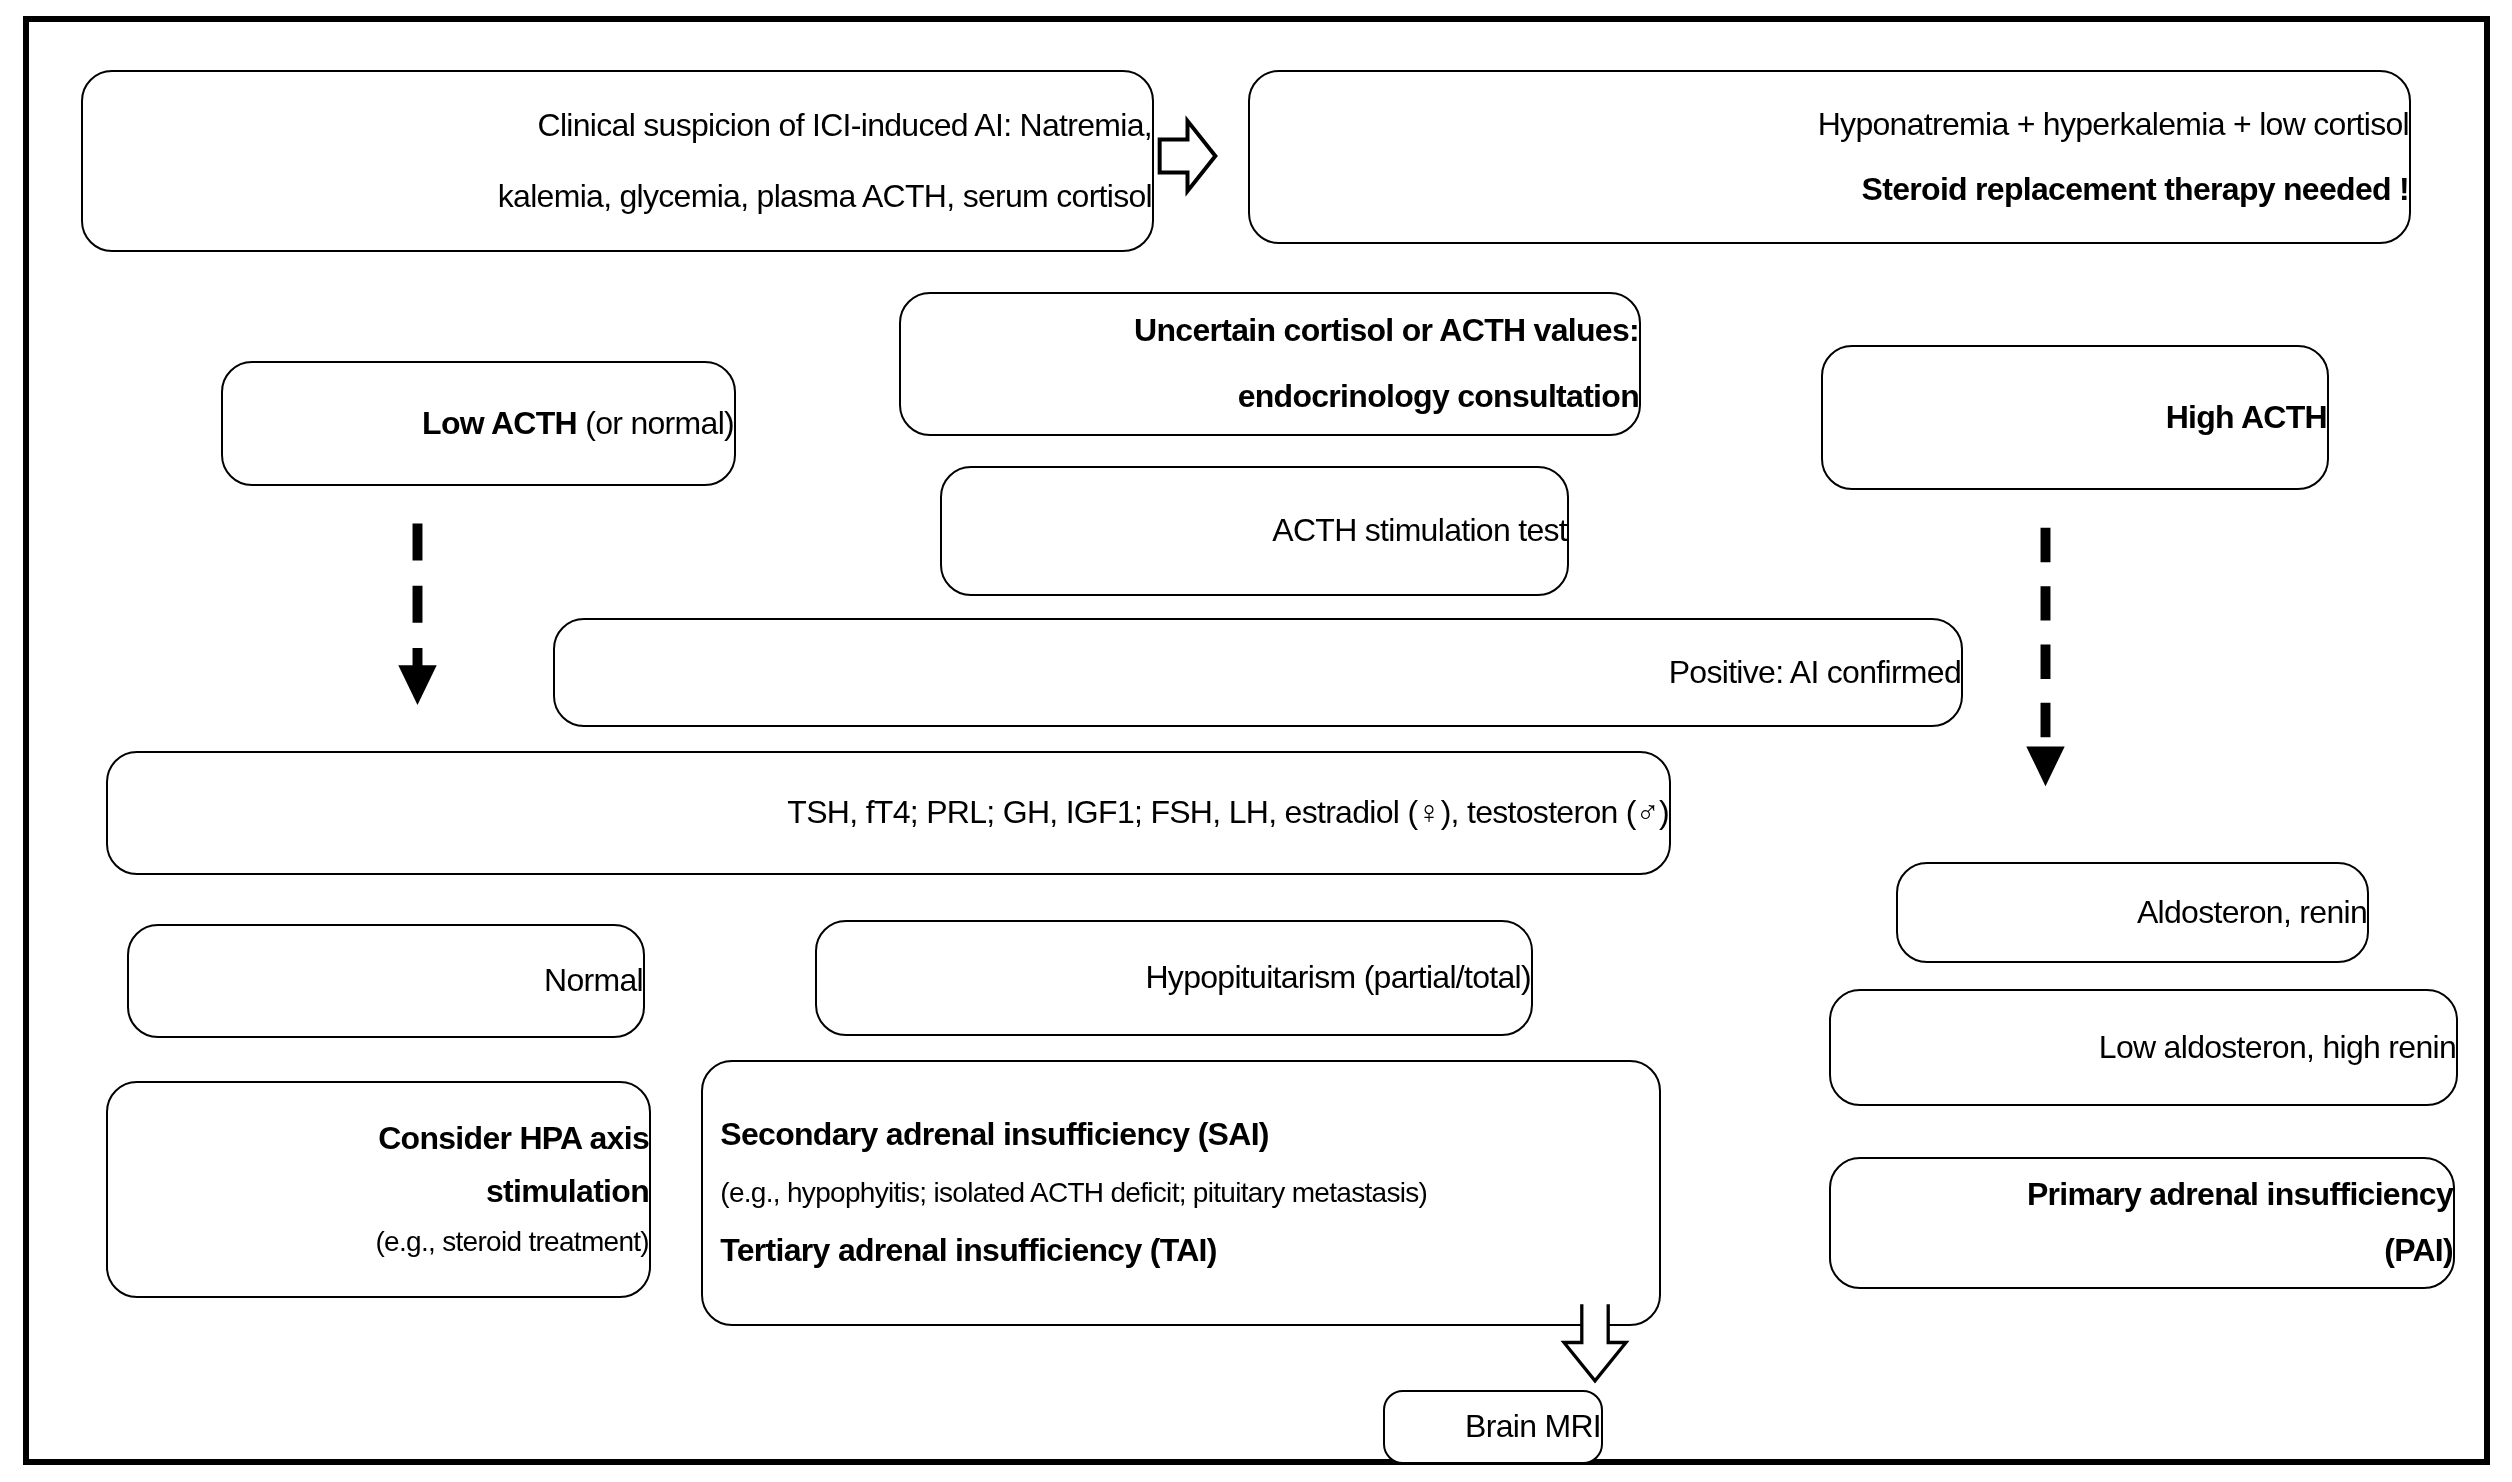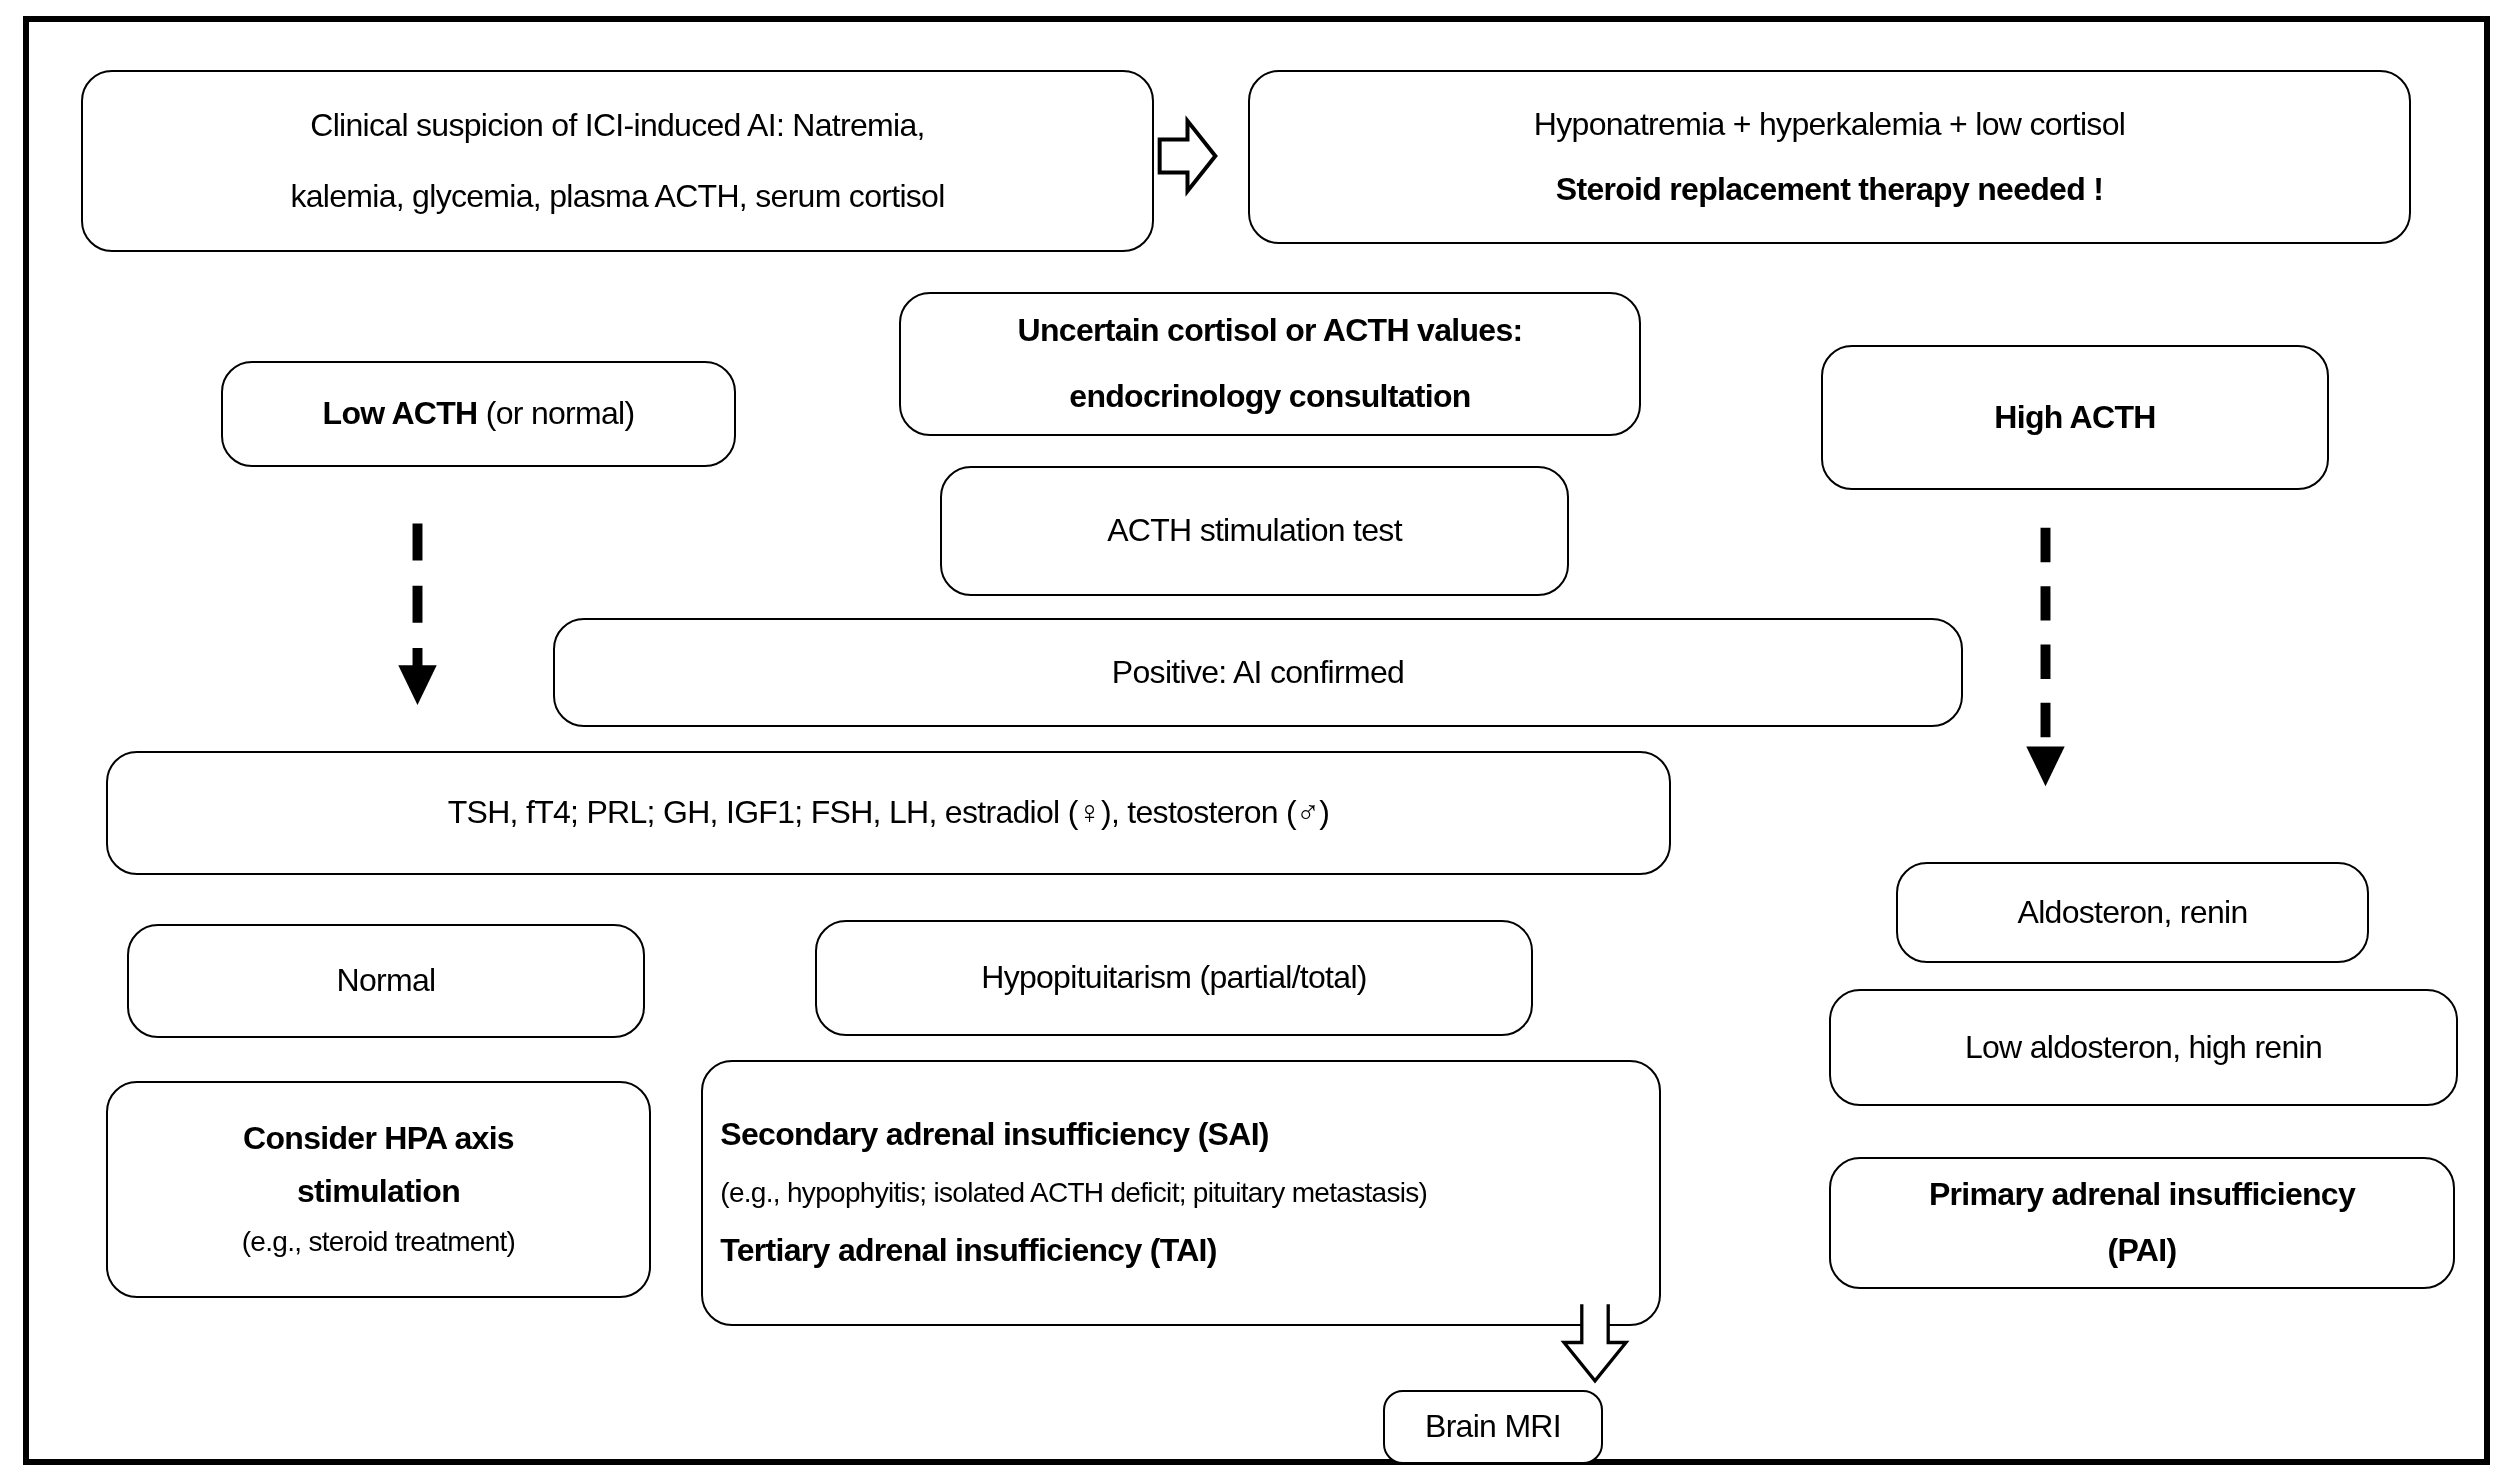--- a/index.html
+++ b/index.html
@@ -20,36 +20,36 @@
     box-sizing: border-box;
   }
   .box {
     position: absolute;
     box-sizing: border-box;
     background: #ffffff;
     border: 2.7px solid #000000;
     border-radius: 31px;
     display: flex;
     flex-direction: column;
-    align-items: center;
+    align-items: flex-end;
     justify-content: center;
     text-align: center;
     font-size: 32px;
     letter-spacing: -0.7px;
     line-height: 1.06;
   }
   .box .line { display: block; }
   .bold { font-weight: 700; }
   .small { font-size: 28px; }
   .arrow-svg { position: absolute; display: block; }
   
   .b-clinical   { left: 81px;  top: 70px;  width: 1073px; height: 182px; gap: 37px; }
   .b-steroid    { left: 1248px; top: 70px;  width: 1163px; height: 174px; gap: 31px; }
   .b-uncertain  { left: 899px; top: 292px;  width: 742px; height: 144px; gap: 32px; }
-  .b-lowacth    { left: 221px;  top: 361px;  width: 515px;  height: 106px; }
+  .b-lowacth    { left: 221px;  top: 361px;  width: 515px;  height: 125px; }
   .b-highacth   { left: 1821px; top: 345px;  width: 508px;  height: 145px; }
   .b-stim       { left: 940px; top: 466px;  width: 629px;  height: 130px; }
   .b-positive   { left: 553px;  top: 618px;  width: 1410px; height: 109px; }
   .b-panel      { left: 106px;  top: 751px; width: 1565px; height: 124px; }
   .b-normal     { left: 127px;  top: 924px; width: 518px;  height: 114px; }
   .b-hypopit    { left: 815px; top: 920px; width: 718px; height: 116px; }
   .b-hpa        { left: 106px;  top: 1081px; width: 545px;  height: 217px; gap: 18.6px; }
   .b-saitai     { left: 701px; top: 1060px; width: 960px; height: 266px;
                   align-items: flex-start; text-align: left; padding-left: 17.3px; gap: 26.6px; }
   .b-aldo       { left: 1896px; top: 862px; width: 473px;  height: 101px; }

